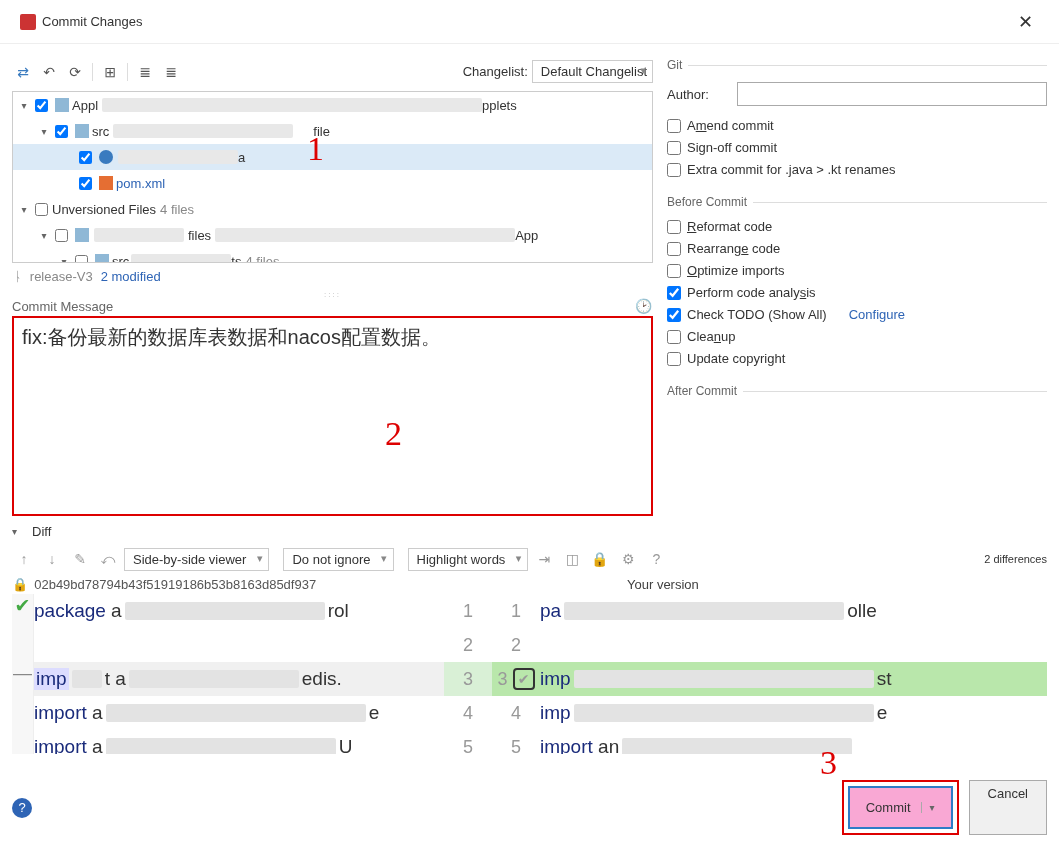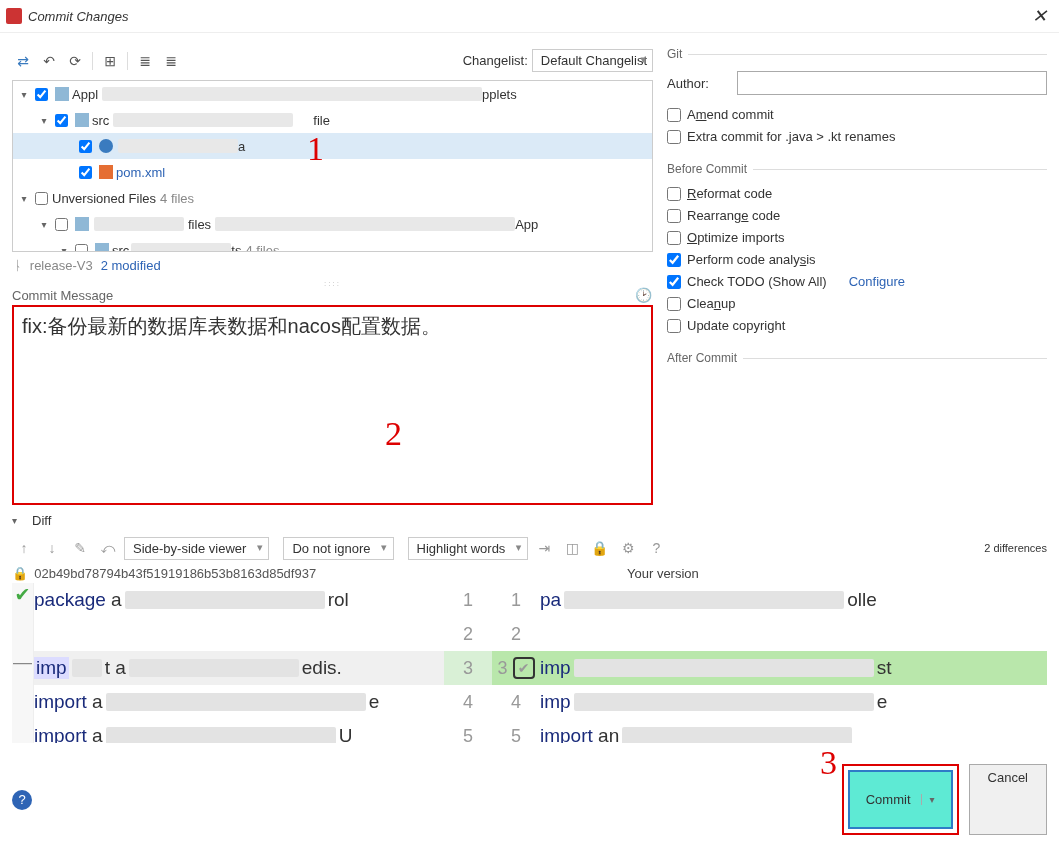--- a/index.html
+++ b/index.html
@@ -1,17 +1,17 @@
 <!DOCTYPE html>
 <html><head>
 <meta charset="utf-8">
 <style>
 * { box-sizing: border-box; margin: 0; padding: 0; font-family: "Segoe UI", Arial, sans-serif; }
 body { width: 1059px; height: 845px; background: #fff; font-size: 13px; color: #333; position: relative; overflow: hidden; }
-.titlebar { height: 33px; display: flex; align-items: center; padding: 0 6px; border-bottom: 1px solid #eee; font-style: italic; }
+.titlebar { height: 44px; display: flex; align-items: center; padding: 0 20px; border-bottom: 1px solid #eee; }
 .titlebar .ticon { width: 16px; height: 16px; background: #c33; border-radius: 2px; margin-right: 6px; display: inline-flex; }
 .titlebar .ttxt { flex: 1; font-size: 13px; }
 .titlebar .tclose { font-size: 18px; padding: 0 6px; cursor: pointer; }
 .dialog { display: flex; flex-direction: column; height: calc(100% - 30px); padding: 12px; }
 .upper { display: flex; gap: 14px; }
 .leftcol { flex: 1; min-width: 0; }
 .rightcol { width: 380px; }
 .toolbar { display: flex; align-items: center; gap: 4px; padding: 4px 0 8px; }
 .tbtn { width: 22px; height: 22px; display: inline-flex; align-items: center; justify-content: center; color: #3a7bbf; cursor: pointer; font-size: 14px; }
 .tbtn.gray { color: #555; }
@@ -68,21 +68,21 @@
 .codeln .obs { display: inline-block; background: #e3e3e3; height: 18px; border-radius: 2px; margin: 0 3px; }
 .codeln.green { background: #d9f0d6; }
 .codeln.greenR { background: #b9e7ab; }
 .codeln.del { background: #f0f0f0; }
 .chkln { width: 22px; height: 22px; border: 2px solid #333; border-radius: 4px; display: inline-flex; align-items: center; justify-content: center; font-size: 14px; }
 .footer { position: absolute; bottom: 10px; left: 12px; right: 12px; display: flex; align-items: center; }
 .helpbtn { width: 20px; height: 20px; border-radius: 50%; background: #2e64b5; color: #fff; display: inline-flex; align-items: center; justify-content: center; font-size: 13px; cursor: pointer; }
 .btns { margin-left: auto; display: flex; gap: 10px; }
 .commitwrap { border: 2px solid #d00; padding: 4px; display: flex; }
 .btn { border: 1px solid #aaa; background: #f0f0f0; padding: 5px 18px; cursor: pointer; font-size: 13px; }
-.btn.commit { border: 2px solid #2e7cc7; background: #5eead4; padding: 20px 16px; display: flex; align-items: center; }
+.btn.commit { border: 2px solid #2e7cc7; background: #f9a8d4; padding: 12px 16px; display: flex; align-items: center; }
 .btn.commit .dsplit { border-left: 1px solid #aaa; margin-left: 10px; padding-left: 8px; font-size: 10px; color: #666; }
 .annot { position: absolute; color: #d00; font-size: 34px; font-family: serif; pointer-events: none; }
 .annot.a1 { top: 130px; left: 307px; }
 .annot.a2 { top: 415px; left: 385px; }
 .annot.a3 { top: 744px; left: 820px; }
 </style>
 </head>
 <body>
 
 <div class="titlebar">
@@ -189,20 +189,24 @@
       <div class="section-hdr">
           <span>Git</span>
         </div>
       <div class="formrow">
         <label>Author:</label>
         <input type="text" style="">
       </div>
       <div class="chk">
           <input type="checkbox" style="">
           <span>A<span class="u">m</span>end commit</span>
+        </div>
+      <div class="chk">
+          <input type="checkbox" style="">
+          <span>Sign-off commit</span>
         </div>
       <div class="chk">
           <input type="checkbox" style="">
           <span>Extra commit for .java &gt; .kt renames</span>
         </div>
 
       <div class="section-hdr" style="margin-top:18px">
           <span>Before Commit</span>
         </div>
       <div class="chk">

